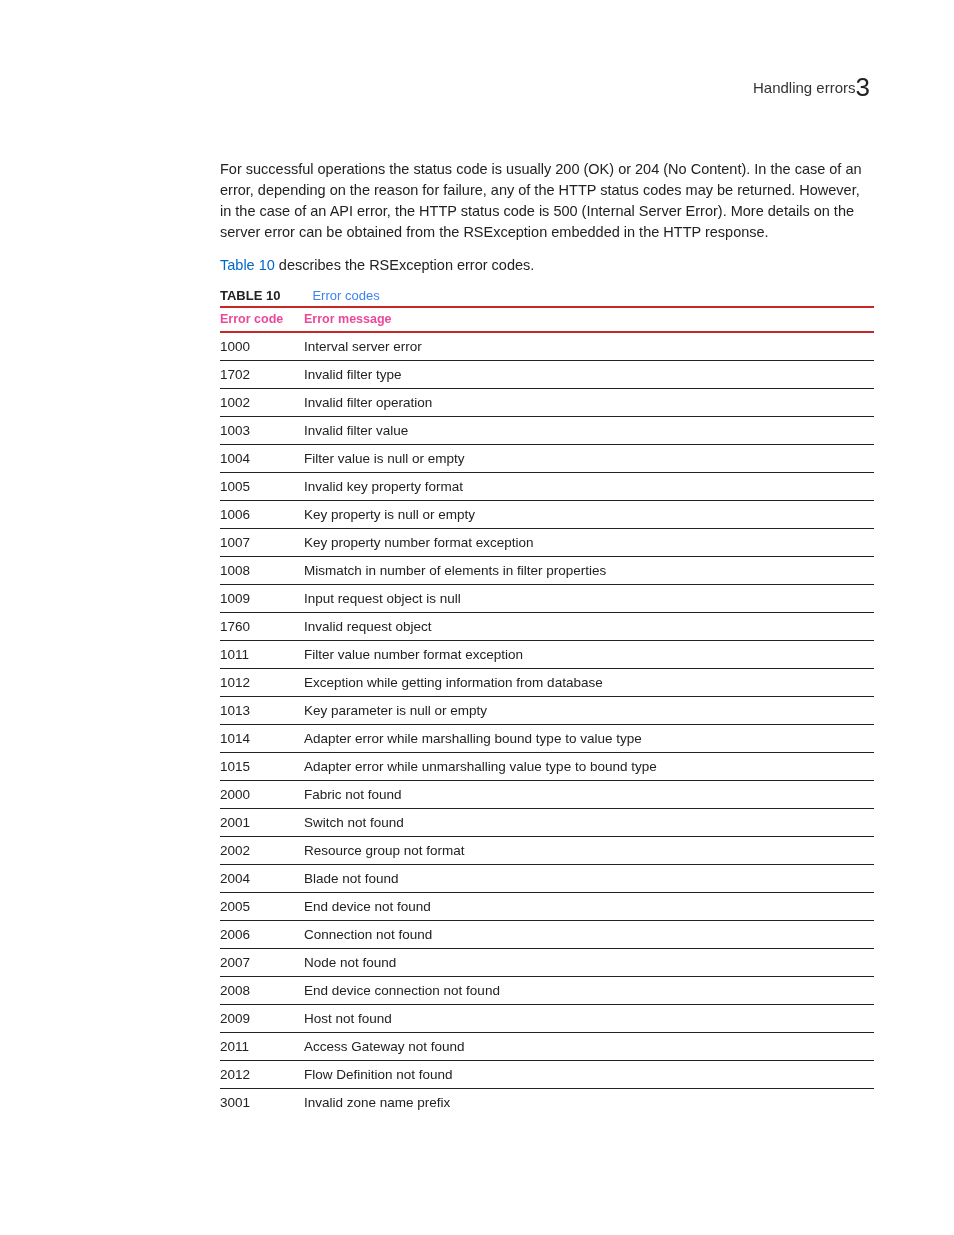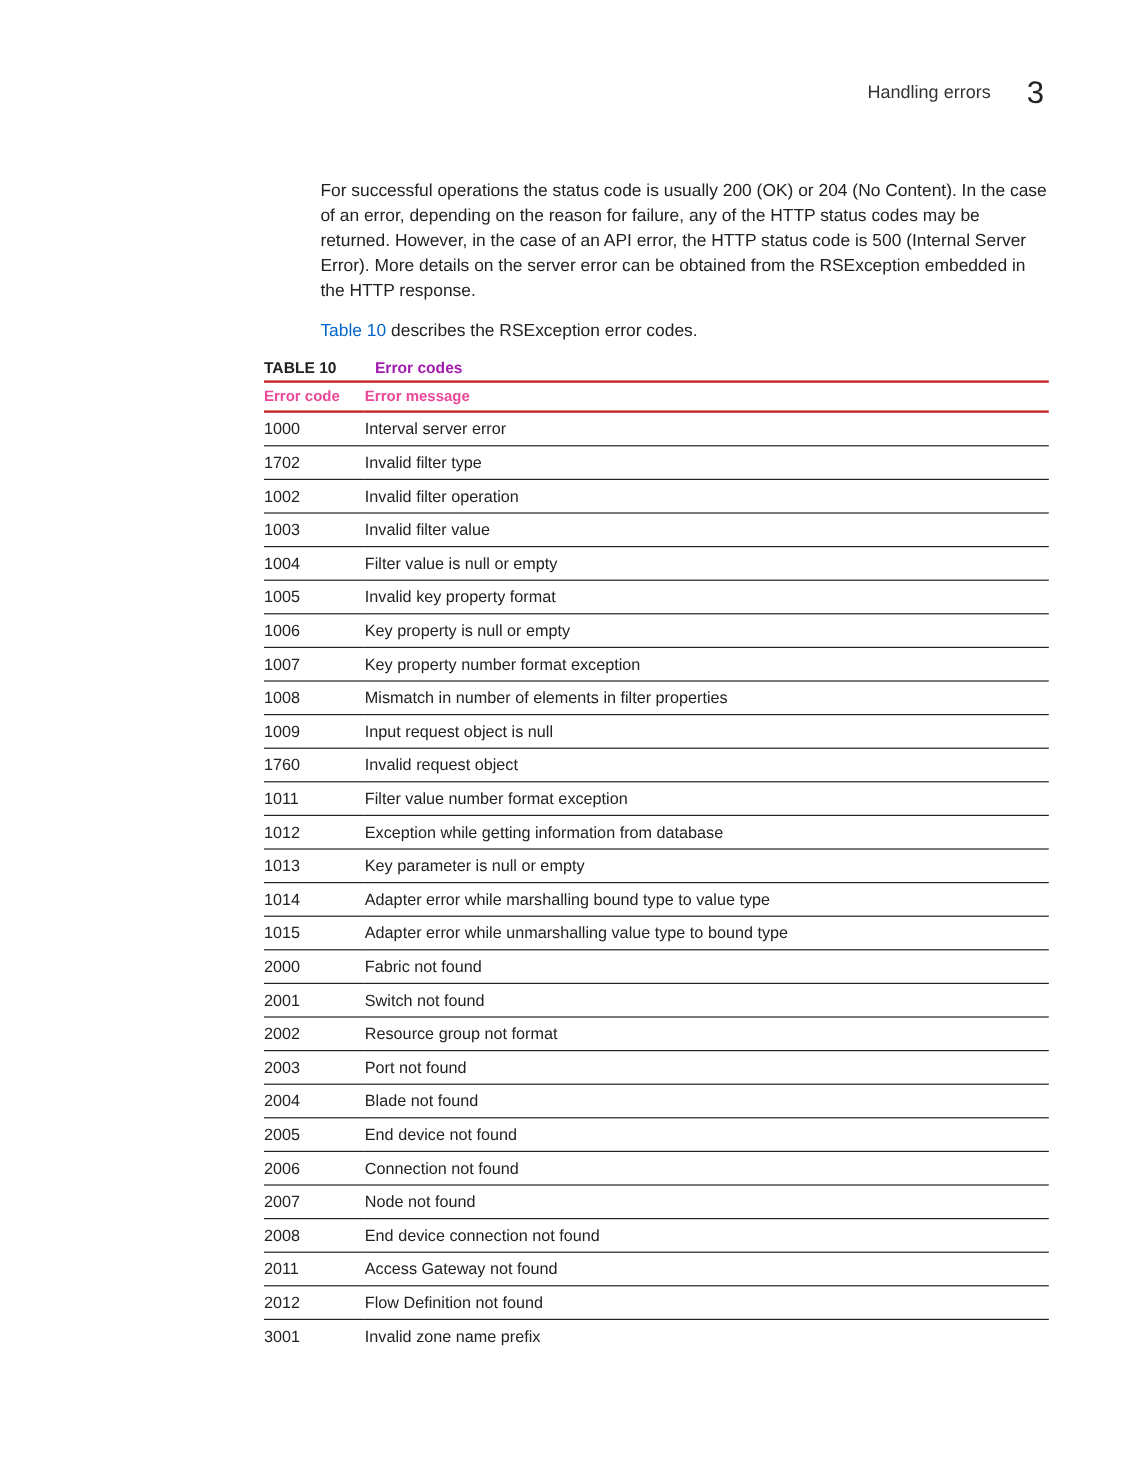--- a/index.html
+++ b/index.html
@@ -9,43 +9,41 @@
       background: #ffffff;
       font-family: Arial, Helvetica, sans-serif;
       color: #222;
       padding: 60px 80px 40px 80px;
       position: relative;
     }
     .header {
       display: flex;
       justify-content: flex-end;
       align-items: center;
-      gap: 30px;
       margin-bottom: 56px;
-      margin-top: 2px;
+      margin-top: 12px;
     }
     .header-title {
       font-size: 15px;
       color: #333;
     }
     .chapter-num {
       font-size: 26px;
       font-weight: normal;
       color: #222;
       margin-right: 4px;
     }
     .content {
       padding-left: 140px;
     }
     .para {
       font-size: 14.5px;
       line-height: 1.45;
       color: #222;
       margin-bottom: 12px;
-      margin-left: 47px;
     }
     .link {
       color: #0066cc;
     }
     .table-wrap {
       margin-top: 6px;
     }
     .table-label {
       display: flex;
       align-items: baseline;
@@ -53,22 +51,22 @@
       border-bottom: 2px solid #c62828;
       padding-bottom: 3px;
     }
     .table-num {
       font-size: 13px;
       font-weight: bold;
       color: #222;
     }
     .table-title {
       font-size: 13px;
-      font-weight: bold;
-      color: #a21caf;
+      font-weight: normal;
+      color: #3b82f6;
     }
     table {
       width: 100%;
       border-collapse: collapse;
     }
     thead th {
       font-size: 12.5px;
       font-weight: bold;
       text-align: left;
       padding: 4px 0 5px 0;
@@ -187,42 +185,42 @@
           </tr>
           <tr>
             <td>2001</td>
             <td>Switch not found</td>
           </tr>
           <tr>
             <td>2002</td>
             <td>Resource group not format</td>
           </tr>
           <tr>
-            <td>2003</td>
-            <td>Port not found</td>
-          </tr>
-          <tr>
             <td>2004</td>
             <td>Blade not found</td>
           </tr>
           <tr>
             <td>2005</td>
             <td>End device not found</td>
           </tr>
           <tr>
             <td>2006</td>
             <td>Connection not found</td>
           </tr>
           <tr>
             <td>2007</td>
             <td>Node not found</td>
           </tr>
           <tr>
             <td>2008</td>
             <td>End device connection not found</td>
+          </tr>
+          <tr>
+            <td>2009</td>
+            <td>Host not found</td>
           </tr>
           <tr>
             <td>2011</td>
             <td>Access Gateway not found</td>
           </tr>
           <tr>
             <td>2012</td>
             <td>Flow Definition not found</td>
           </tr>
           <tr>

